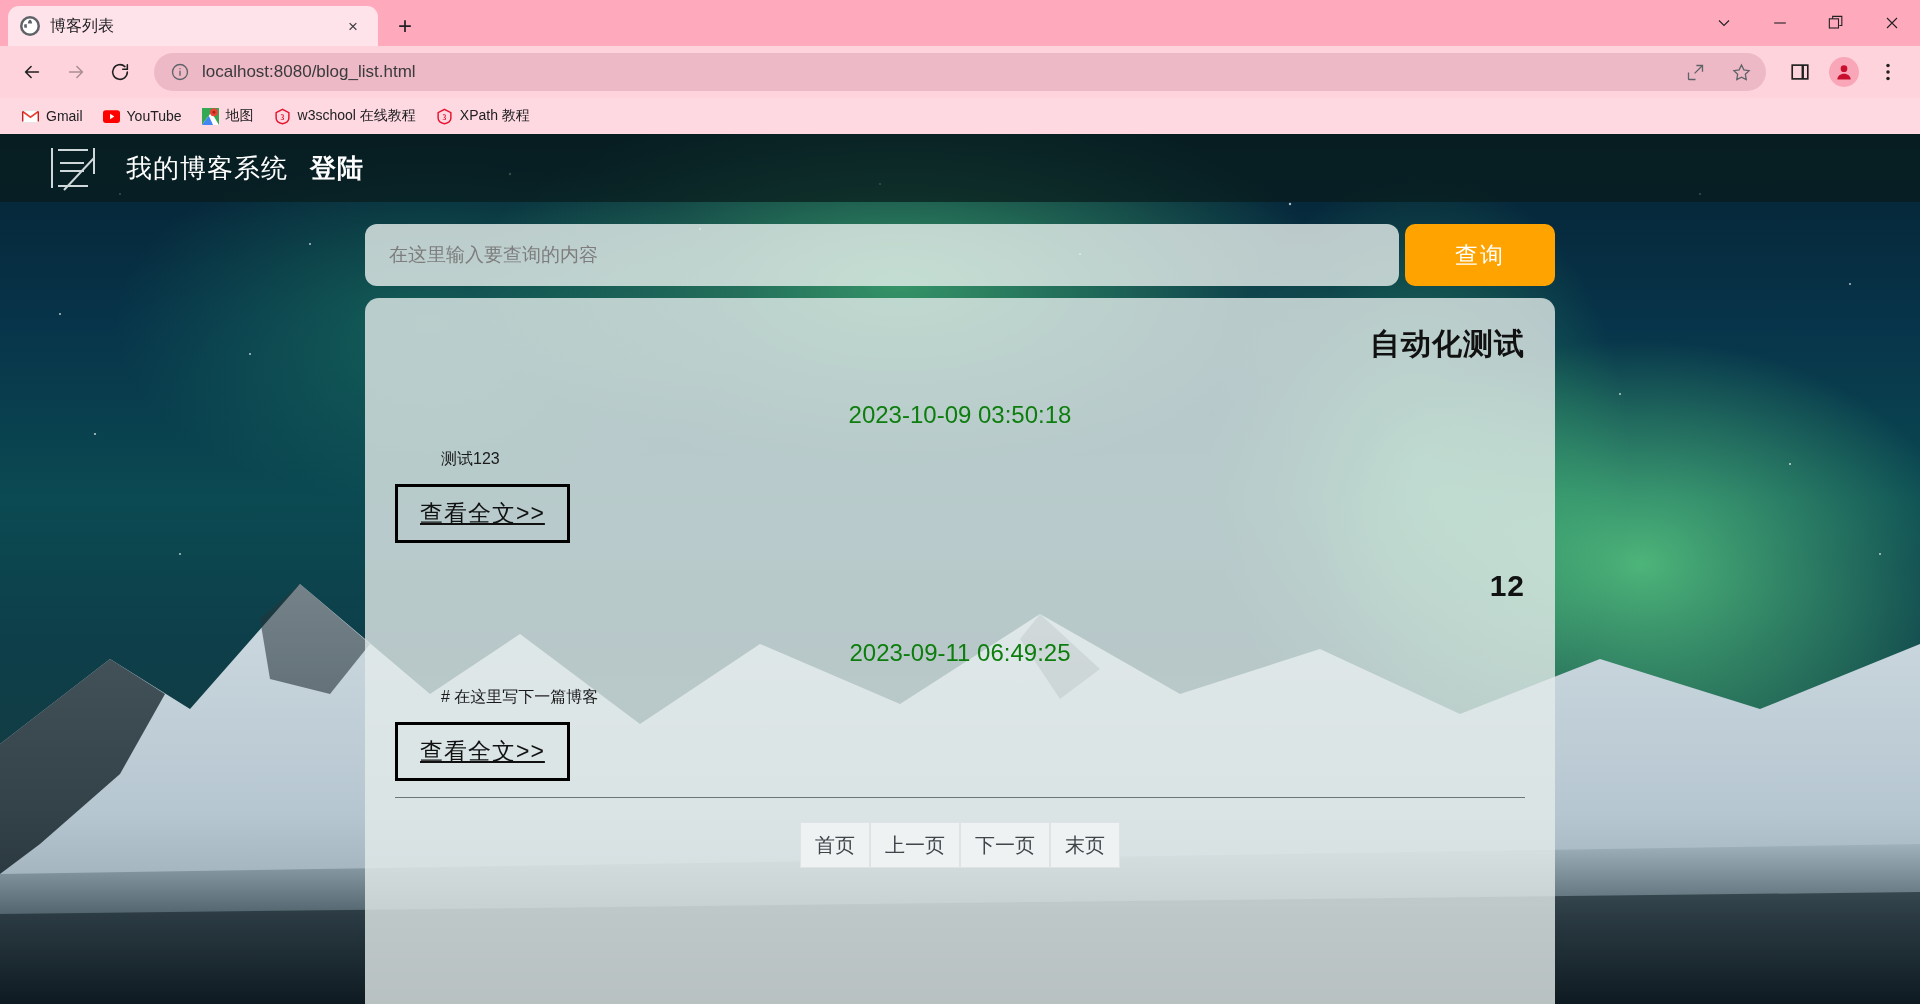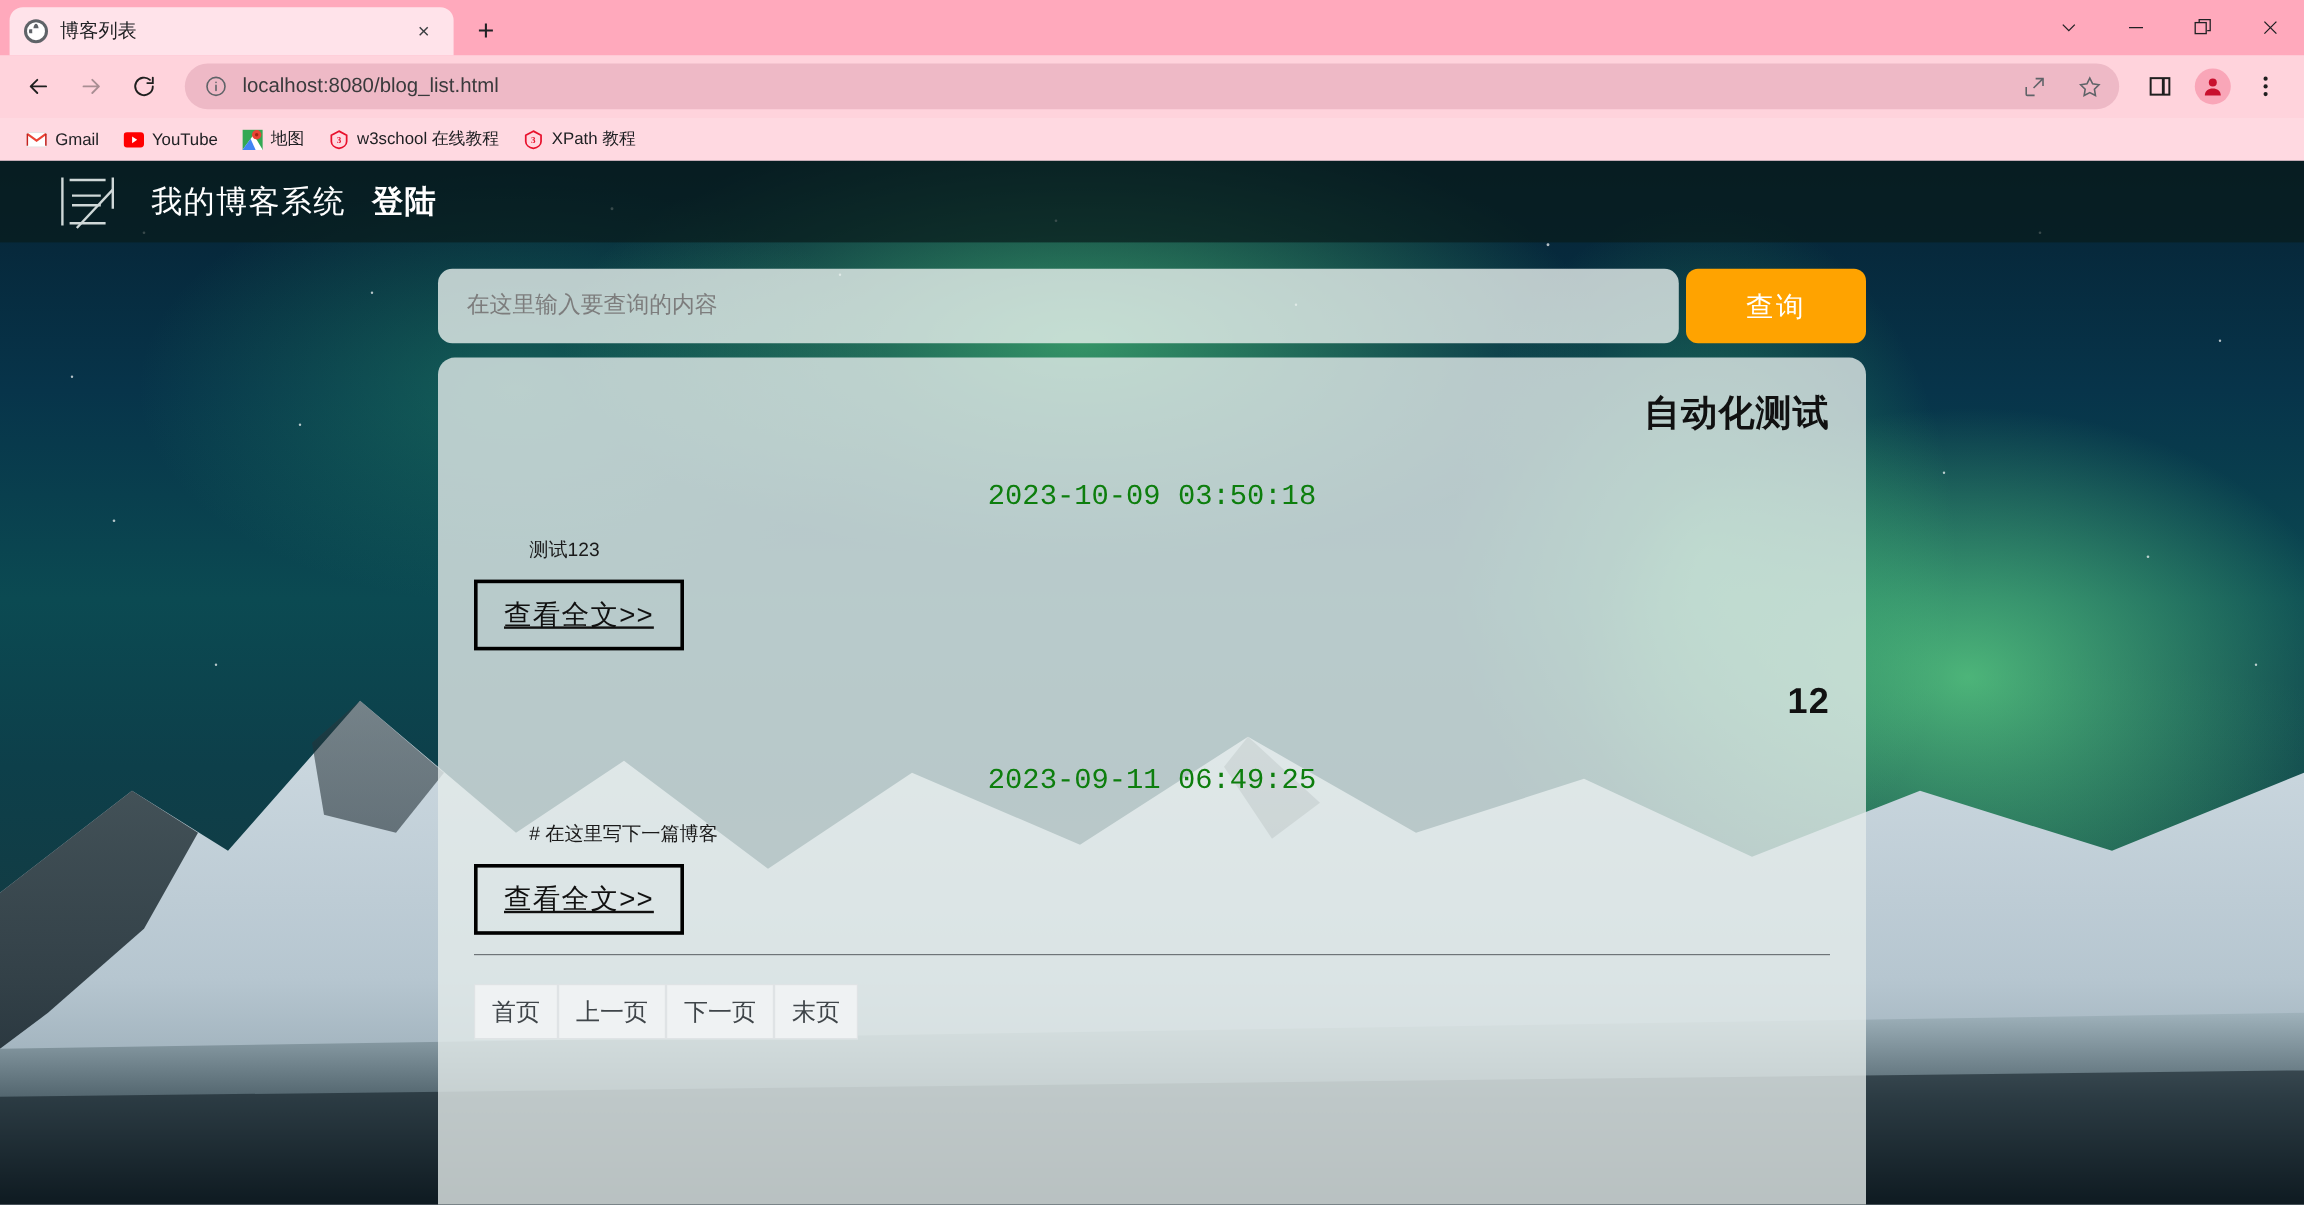--- a/index.html
+++ b/index.html
@@ -141,39 +141,39 @@
     overflow: hidden;
     padding: 0 30px;
   }
   .blog-item { padding-top: 26px; }
   .blog-title {
     text-align: right; font-size: 30px; font-weight: 700; color: #111111;
     letter-spacing: 1px;
   }
   .blog-date {
     text-align: center; font-size: 24px; color: #0d7e0d; margin-top: 36px;
-    font-family: Liberation Mono, monospace;
+    font-family: Liberation Sans, sans-serif;
   }
   .blog-desc {
     font-size: 16px; color: #1a1a1a; margin-top: 20px; padding-left: 46px;
   }
   .blog-more {
     display: inline-block; margin-top: 14px; margin-left: 0;
     border: 3px solid #000; padding: 11px 22px;
   }
   .blog-more a {
     font-size: 23px; color: #111; text-decoration: underline; letter-spacing: 1px;
   }
   .blog-more-wrap { padding-left: 0; }
 
   .pager-divider {
     margin-top: 16px; height: 1px; background: #6e7478; width: 100%;
   }
   .pager {
-    display: flex; padding-top: 24px;
+    display: flex; justify-content: center; padding-top: 24px;
   }
   .pager button {
     min-width: 58px; height: 46px; padding: 0 14px;
     background: #eff2f3; border: 1px solid #dfe3e5;
     font-size: 20px; color: #3f4549; cursor: pointer;
     font-family: "Liberation Sans", sans-serif;
   }
   .scrollbar {
     position: absolute; right: 0; top: 0; width: 10px; height: 870px;
     background: rgba(255,255,255,0);

